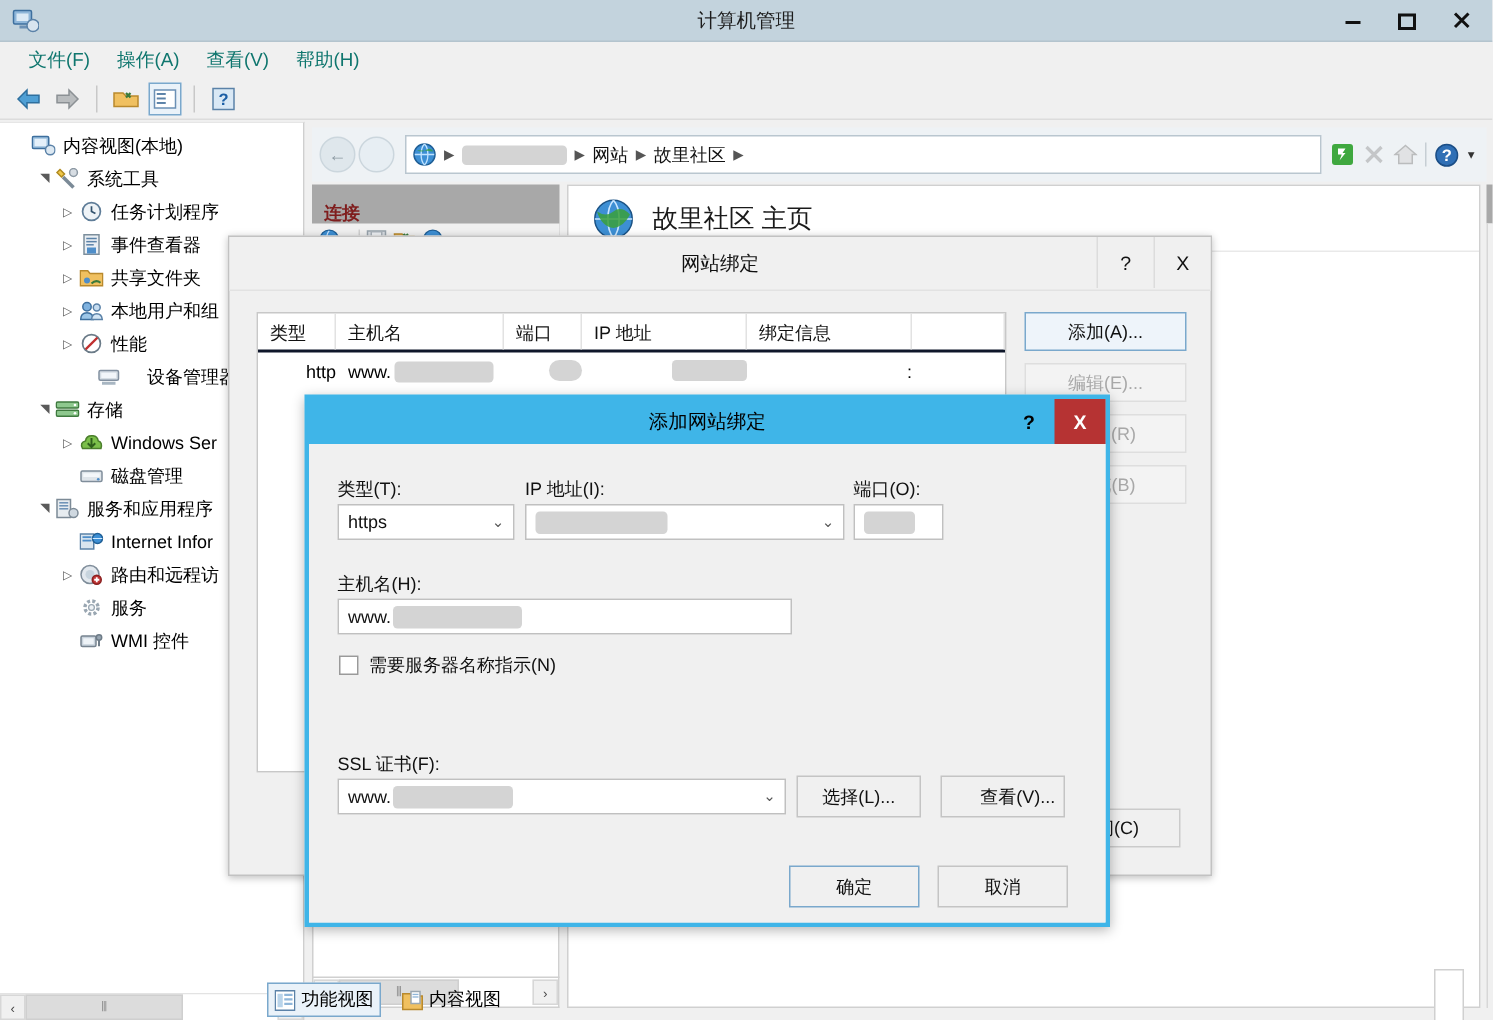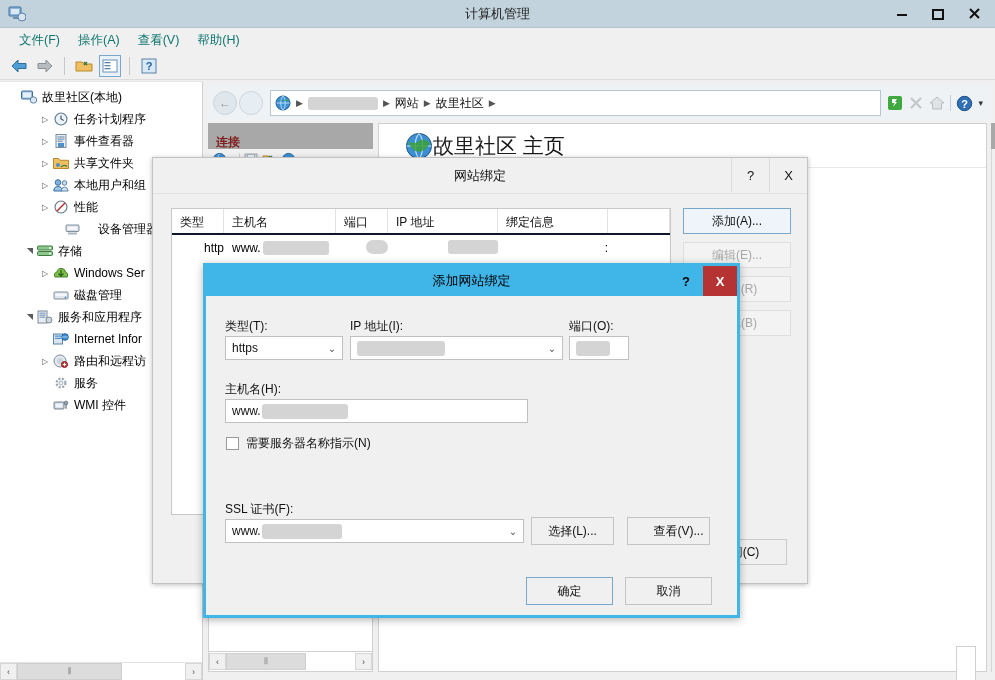--- a/index.html
+++ b/index.html
@@ -119,22 +119,22 @@
   .connscroll {
     position:absolute; left:4px; top:571px; width:165px; height:20px;
     display:flex; align-items:center; background:#fff; border:1px solid #d0d0d0; border-top:none;
   }
 
   .centerpane {
     position:absolute; left:174px; top:42px; width:609px; height:549px;
     background:#fff; border:1px solid #d0d0d0;
   }
   .pagehdr {
-    height:44px; display:flex; align-items:center; padding-left:26px; 
-    font-size:21px; color:#1a1a1a; border-bottom:1px solid #e9e9e9;
+    height:44px; display:flex; align-items:center; padding-left:16px; gap:12px;
+    font-size:17px; color:#1a1a1a; border-bottom:1px solid #e9e9e9;
   }
   .pagehdr .globe { width:28px; height:28px; }
 
   .viewtabs {
     position:absolute; left:178px; top:655px; display:flex; align-items:center; gap:10px;
     font-size:12px;
   }
   .vtab { display:flex; align-items:center; gap:4px; padding:2px 4px; }
   .vtab.active { border:1px solid #7aa8cc; background:#eaf2f9; }
 
@@ -314,21 +314,32 @@
     <div class="tree" id="tree">
         <div class="tnode" style="padding-left: 6px;">
           <span class="exp"></span>
           <span class="ti">
             <svg width="16" height="14" viewBox="0 0 16 14">
               <rect x="0.5" y="1" width="11" height="8" rx="1" fill="#9cc0de" stroke="#3d6f9e"></rect>
               <rect x="2" y="2.5" width="8" height="5" fill="#e4f0fa"></rect>
               <circle cx="12.5" cy="10" r="3.2" fill="#dce8f2" stroke="#5b82a8"></circle>
             </svg>
           </span>
-          <span>故里社区(本地)</span>
+          <span>内容视图(本地)</span>
+        </div>
+        <div class="tnode" style="padding-left: 22px;">
+          <span class="exp" style="transform: rotate(-90deg);">◢</span>
+          <span class="ti">
+            <svg width="16" height="14" viewBox="0 0 16 14">
+              <path d="M3 1 l3 3 -2 2 -3 -3z" fill="#f0c84a" stroke="#b08a20"></path>
+              <path d="M5 6 l7 7" stroke="#7b8a97" stroke-width="2.4"></path>
+              <circle cx="12" cy="3" r="2.6" fill="#d7dde3" stroke="#8d99a4"></circle>
+            </svg>
+          </span>
+          <span>系统工具</span>
         </div>
         <div class="tnode" style="padding-left: 38px;">
           <span class="exp">▷</span>
           <span class="ti">
             <svg width="16" height="14" viewBox="0 0 16 16">
               <circle cx="8" cy="8" r="6.8" fill="#eef3f7" stroke="#5f7d98" stroke-width="1.3"></circle>
               <path d="M8 4 V8 L11 9.6" stroke="#33536e" stroke-width="1.3" fill="none"></path>
             </svg>
           </span>
           <span>任务计划程序</span>
@@ -612,20 +623,45 @@
         <div class="actrow"></div>
         <div class="actgrp"></div>
         <div class="actrow"></div>
         <div class="actrow"></div>
         <div class="actgrp"></div>
         <div class="actrow"></div>
         <div class="actrow"></div>
       </div>
   </div>
 
+  <div class="viewtabs">
+    <div class="vtab active">
+      <span style="display:inline-flex">
+        <svg width="14" height="14" viewBox="0 0 14 14">
+          <rect x="0.5" y="0.5" width="13" height="13" fill="#fff" stroke="#5b82a8"></rect>
+          <rect x="2" y="2.5" width="3.5" height="9" fill="#b9d4ea"></rect>
+          <rect x="6.5" y="2.5" width="5.5" height="1.5" fill="#8fb6d9"></rect>
+          <rect x="6.5" y="5.5" width="5.5" height="1.5" fill="#8fb6d9"></rect>
+          <rect x="6.5" y="8.5" width="5.5" height="1.5" fill="#8fb6d9"></rect>
+        </svg>
+      </span>
+      <span>功能视图</span>
+    </div>
+    <div class="vtab">
+      <span style="display:inline-flex">
+        <svg width="14" height="14" viewBox="0 0 14 14">
+          <path d="M0.5 2.5 h5 l1 1.5 h7 v9 h-13 z" fill="#f0c060" stroke="#b9892c"></path>
+          <rect x="6" y="1" width="6" height="8" fill="#fff" stroke="#9aa7b1"></rect>
+          <rect x="7" y="2.5" width="4" height="0.9" fill="#8fb6d9"></rect>
+          <rect x="7" y="4.2" width="4" height="0.9" fill="#8fb6d9"></rect>
+        </svg>
+      </span>
+      <span>内容视图</span>
+    </div>
+  </div>
 
   <div class="dlg-bind">
     <div class="dtitle">
       <span>网站绑定</span>
       <div class="dbtns">
         <div class="dbtn">?</div>
         <div class="dbtn close">X</div>
       </div>
     </div>
 

